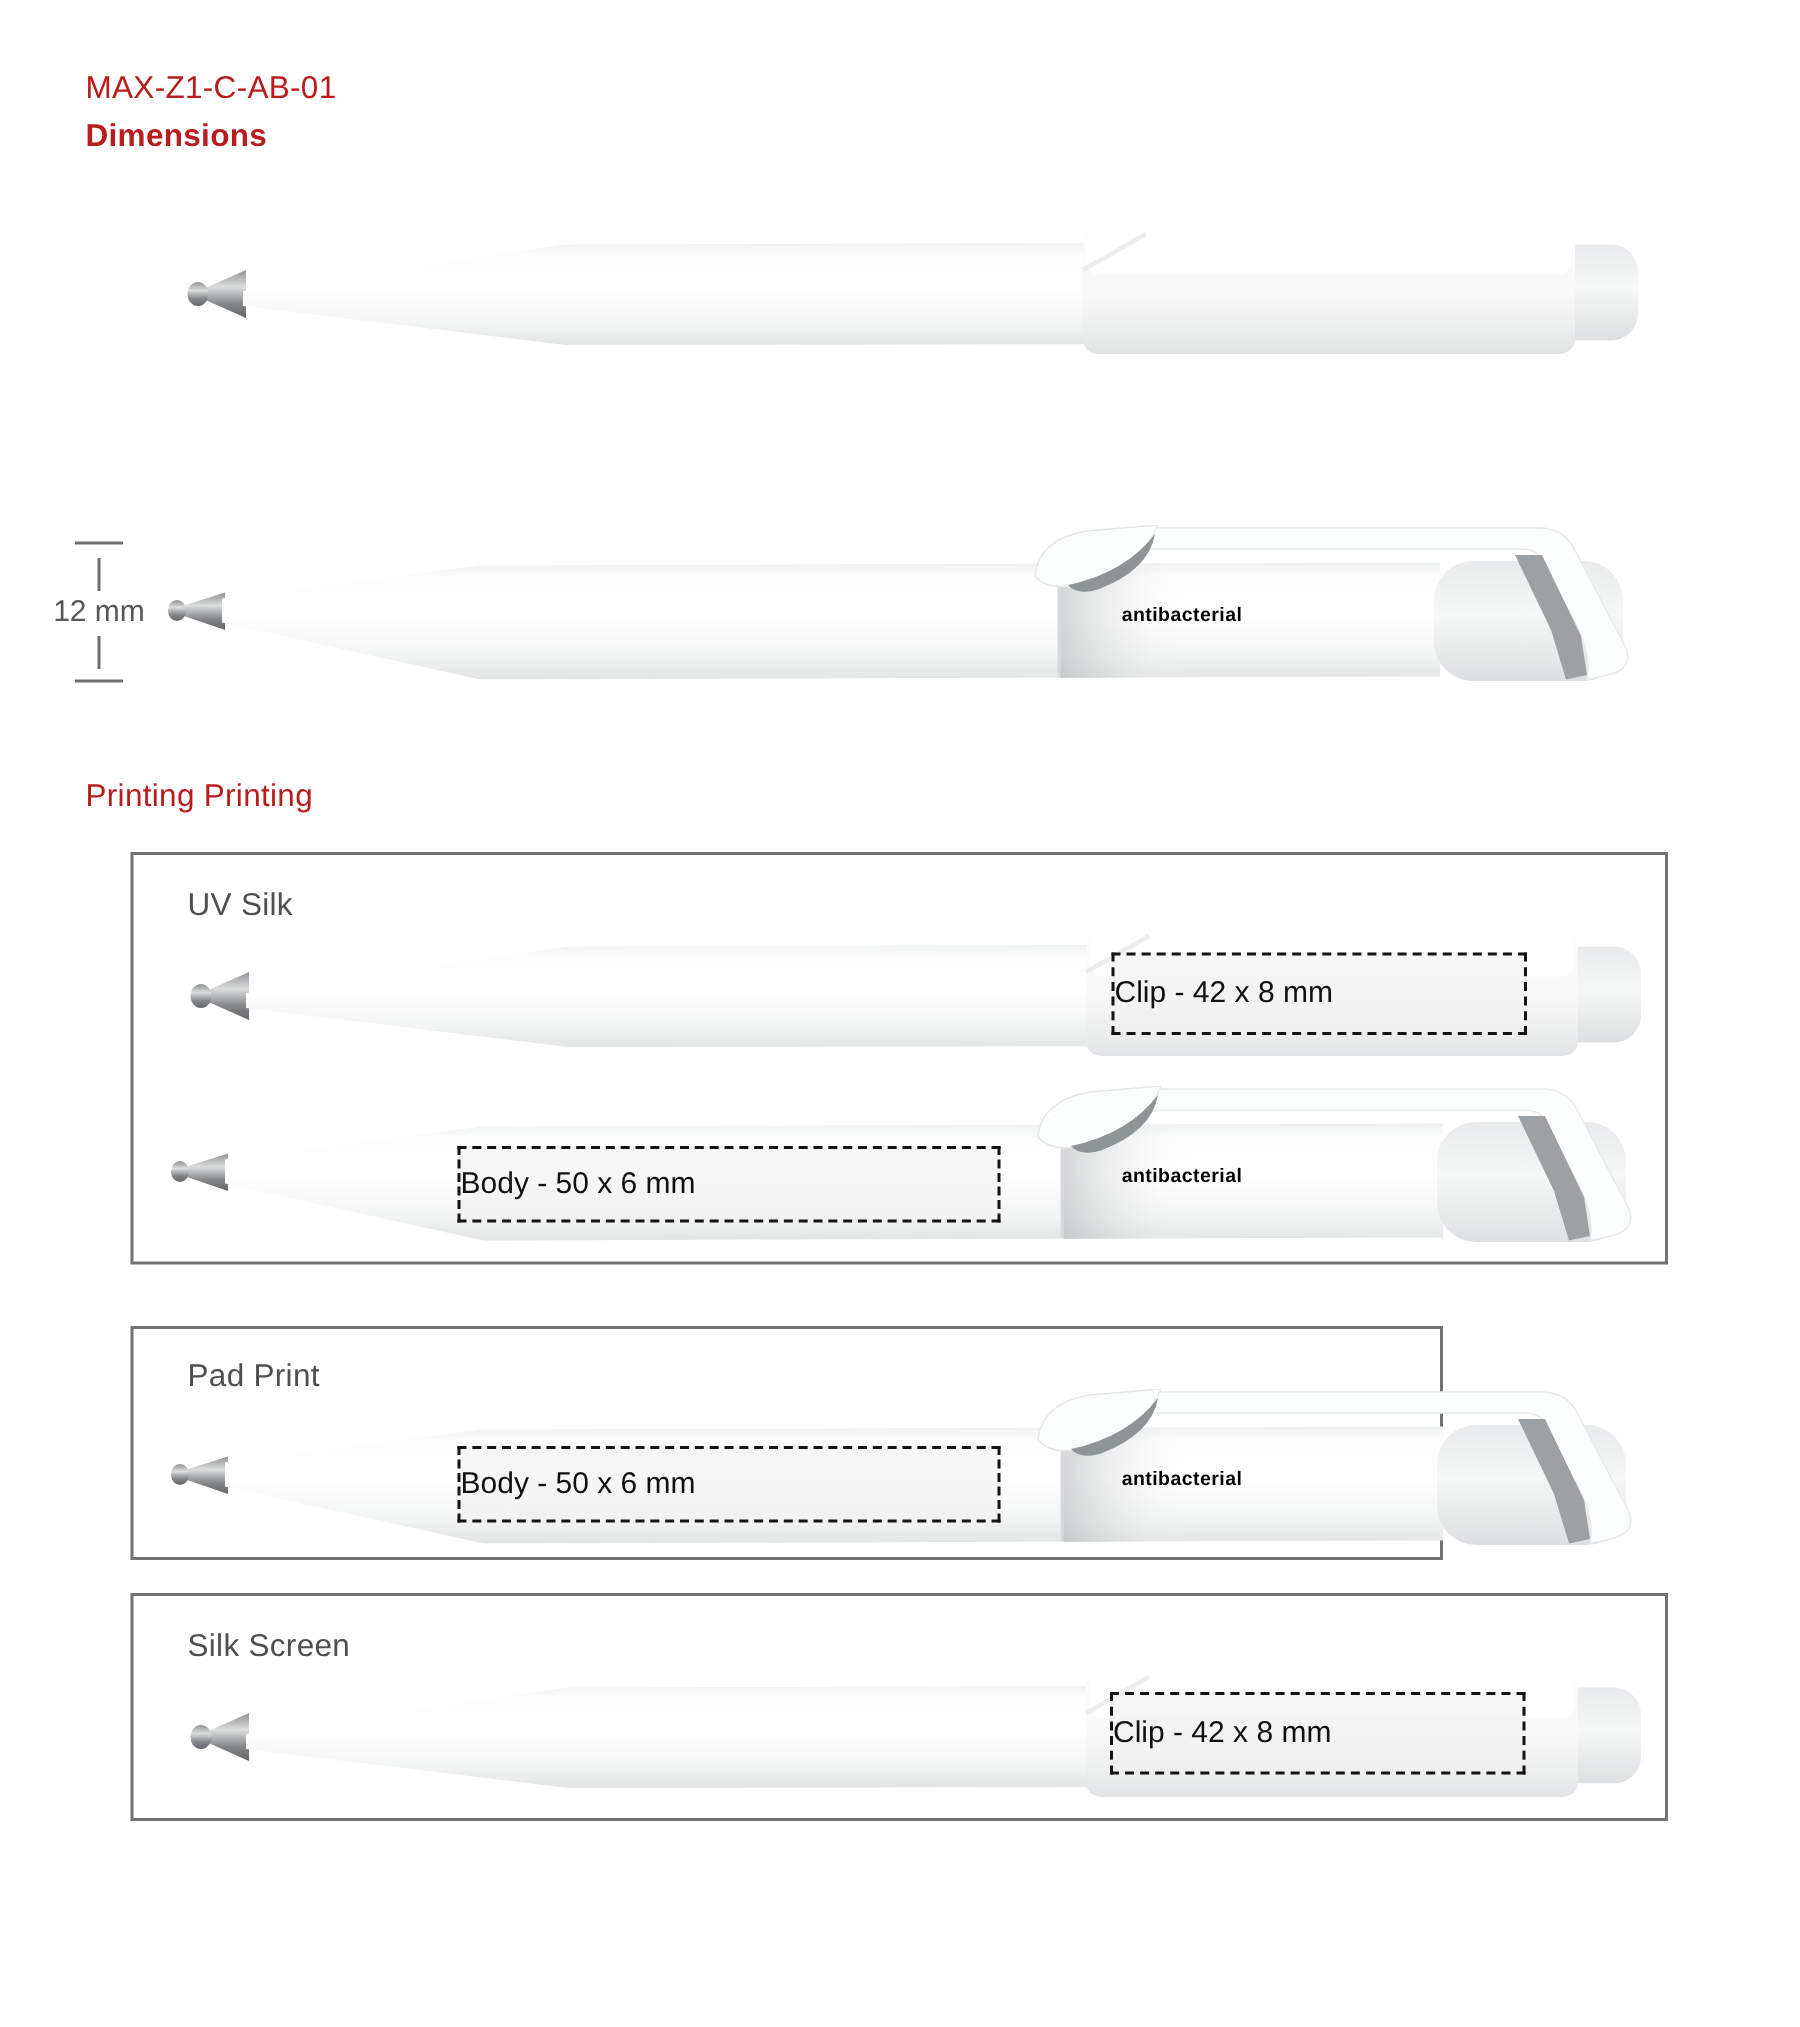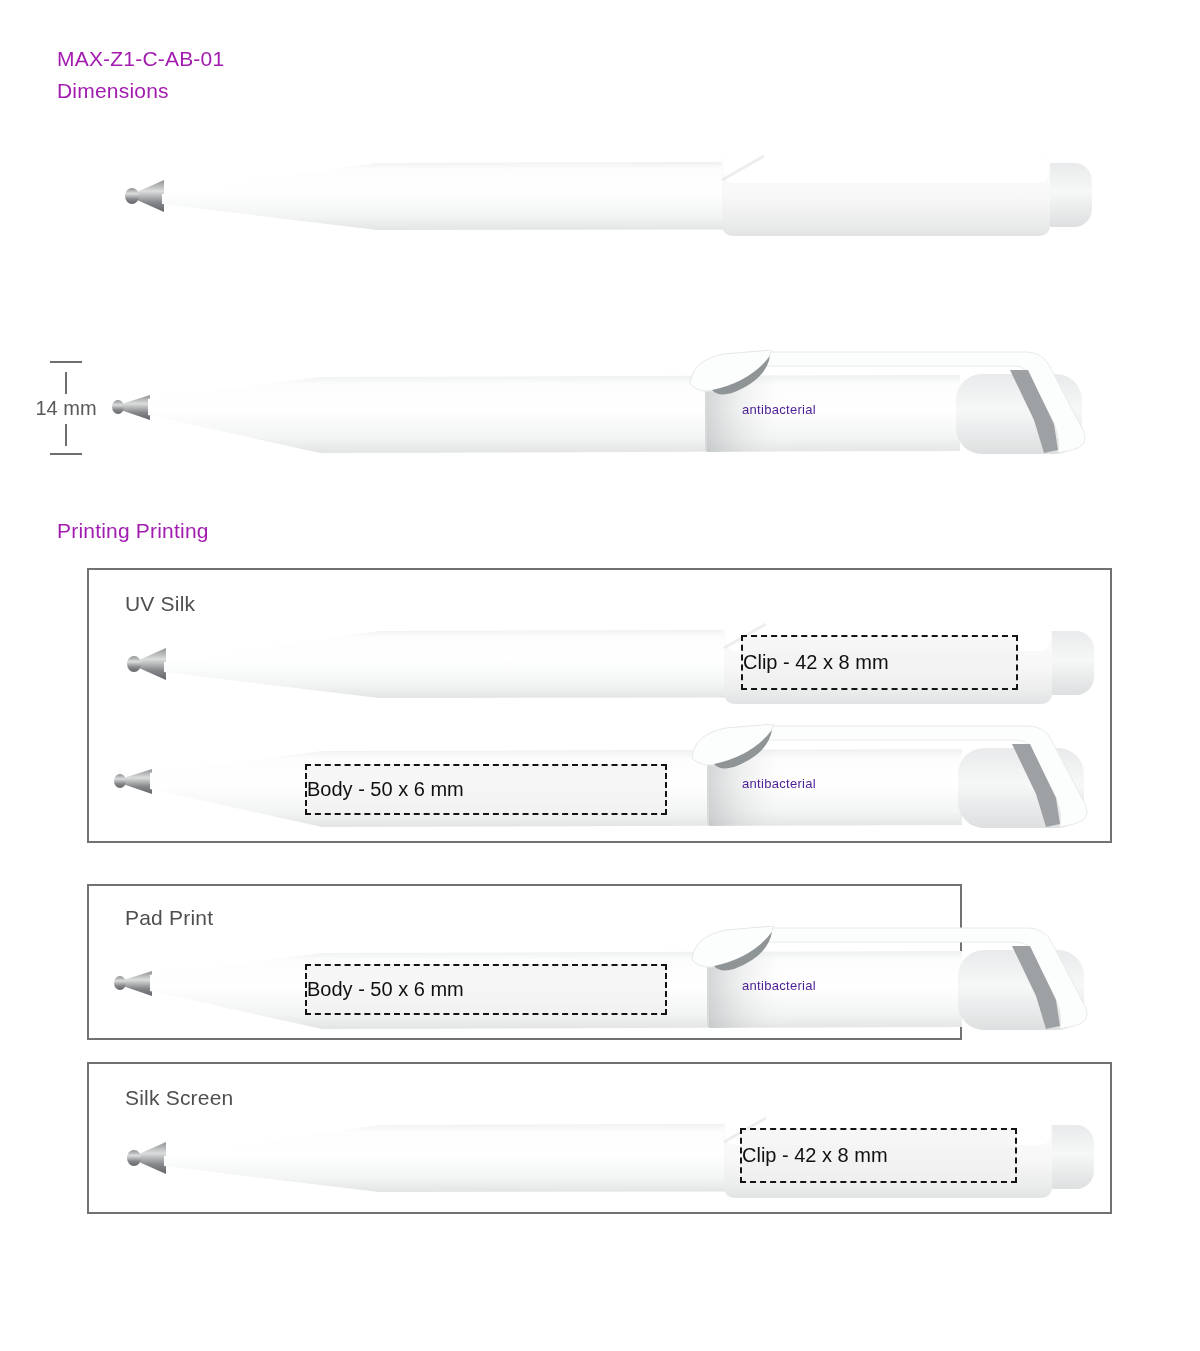--- a/index.html
+++ b/index.html
@@ -1,39 +1,39 @@
 <!DOCTYPE html>
 <html><head>
 <meta charset="utf-8">
 <style>
   html,body{margin:0;padding:0;background:#ffffff;}
   .canvas{
     position:relative;width:1200px;height:1351px;background:#ffffff;overflow:hidden;
     font-family:"Liberation Sans", sans-serif;color:#4e4f51;
   }
   .abs{position:absolute;}
-  .h1{font-size:21px;line-height:30px;color:#a21caf;letter-spacing:.2px;}
+  .h1{font-size:21px;line-height:30px;color:#b91c1c;letter-spacing:.2px;}
   .dim-label{font-size:20px;color:#57585a;white-space:nowrap;}
   .tick-v{width:2px;height:24px;background:#6d6e70;}
   .tick-h{width:32px;height:2px;background:#6d6e70;}
   .vseg{width:2px;background:#6d6e70;}
   .dimline-row{display:flex;align-items:center;}
   .dimline-row .seg{flex:1;height:2px;background:#6d6e70;}
   .dimline-row .lbl{padding:0 14px;}
   .print-box{
     border:2px solid #717274;background:transparent;box-sizing:border-box;
   }
   .box-label{font-size:21px;color:#4e4f51;letter-spacing:.2px;}
   .print-area{
     border:2px dashed #141414;background:rgba(240,240,241,0.60);
     display:flex;align-items:center;justify-content:flex-start;
     font-size:20px;color:#101010;box-sizing:border-box;white-space:nowrap;
   }
   .barrel-text{
-    font-size:13px;color:#4c1d95;letter-spacing:.3px;text-align:left;white-space:nowrap;
+    font-size:13px;color:#000000;letter-spacing:.3px;text-align:center;white-space:nowrap;font-weight:bold;
   }
   .pen-svg{display:block;}
 </style>
 </head>
 <body>
 
 <svg width="0" height="0" style="position:absolute" aria-hidden="true">
   <defs>
     <linearGradient id="gradTip" x1="0" y1="0" x2="0" y2="1">
       <stop offset="0" stop-color="#8f9193"></stop>
@@ -85,35 +85,35 @@
       <path d="M900 20 L918 20 L944 74 L948 100 L934 103 L924 70 Z" fill="#9da1a3"></path>
       <path d="M580 34 Q582 10 614 4 L662 0 Q652 26 616 38 Q590 46 580 34 Z" fill="#fcfdfd" stroke="#e6e7e8" stroke-width="1"></path>
       <path d="M602 40 Q640 32 660 6 Q656 30 622 43 Q608 47 602 40 Z" fill="#8f9496"></path>
     </symbol>
   </defs>
 </svg>
 
 <div class="canvas">
 
   <div class="abs h1" style="left:57px;top:44px;">MAX-Z1-C-AB-01</div>
-  <div class="abs h1" style="left:57px;top:76px;">Dimensions</div>
+  <div class="abs h1" style="left:57px;top:76px;font-weight:bold;">Dimensions</div>
 
   <svg class="abs pen-svg" style="left:122px;top:150px;" width="972" height="88">
     <use href="#pen-top"></use>
   </svg>
 
 
   <svg class="abs pen-svg" style="left:110px;top:350px;" width="980" height="112">
     <use href="#pen-side"></use>
   </svg>
   <div class="abs barrel-text" style="left:742px;top:402px;width:92px;">antibacterial</div>
 
   <div class="abs tick-h" style="left:50px;top:361px;"></div>
   <div class="abs vseg" style="left:65px;top:372px;height:22px;"></div>
-  <div class="abs dim-label" style="left:28px;top:397px;width:76px;text-align:center;">14 mm</div>
+  <div class="abs dim-label" style="left:28px;top:397px;width:76px;text-align:center;">12 mm</div>
   <div class="abs vseg" style="left:65px;top:424px;height:22px;"></div>
   <div class="abs tick-h" style="left:50px;top:453px;"></div>
 
   <div class="abs h1" style="left:57px;top:516px;">Printing Printing</div>
 
   <div class="abs print-box" style="left:87px;top:568px;width:1025px;height:275px;">
     <div class="abs box-label" style="left:36px;top:22px;">UV Silk</div>
     <svg class="abs pen-svg" style="left:35px;top:48px;" width="972" height="88">
       <use href="#pen-top"></use>
     </svg>

